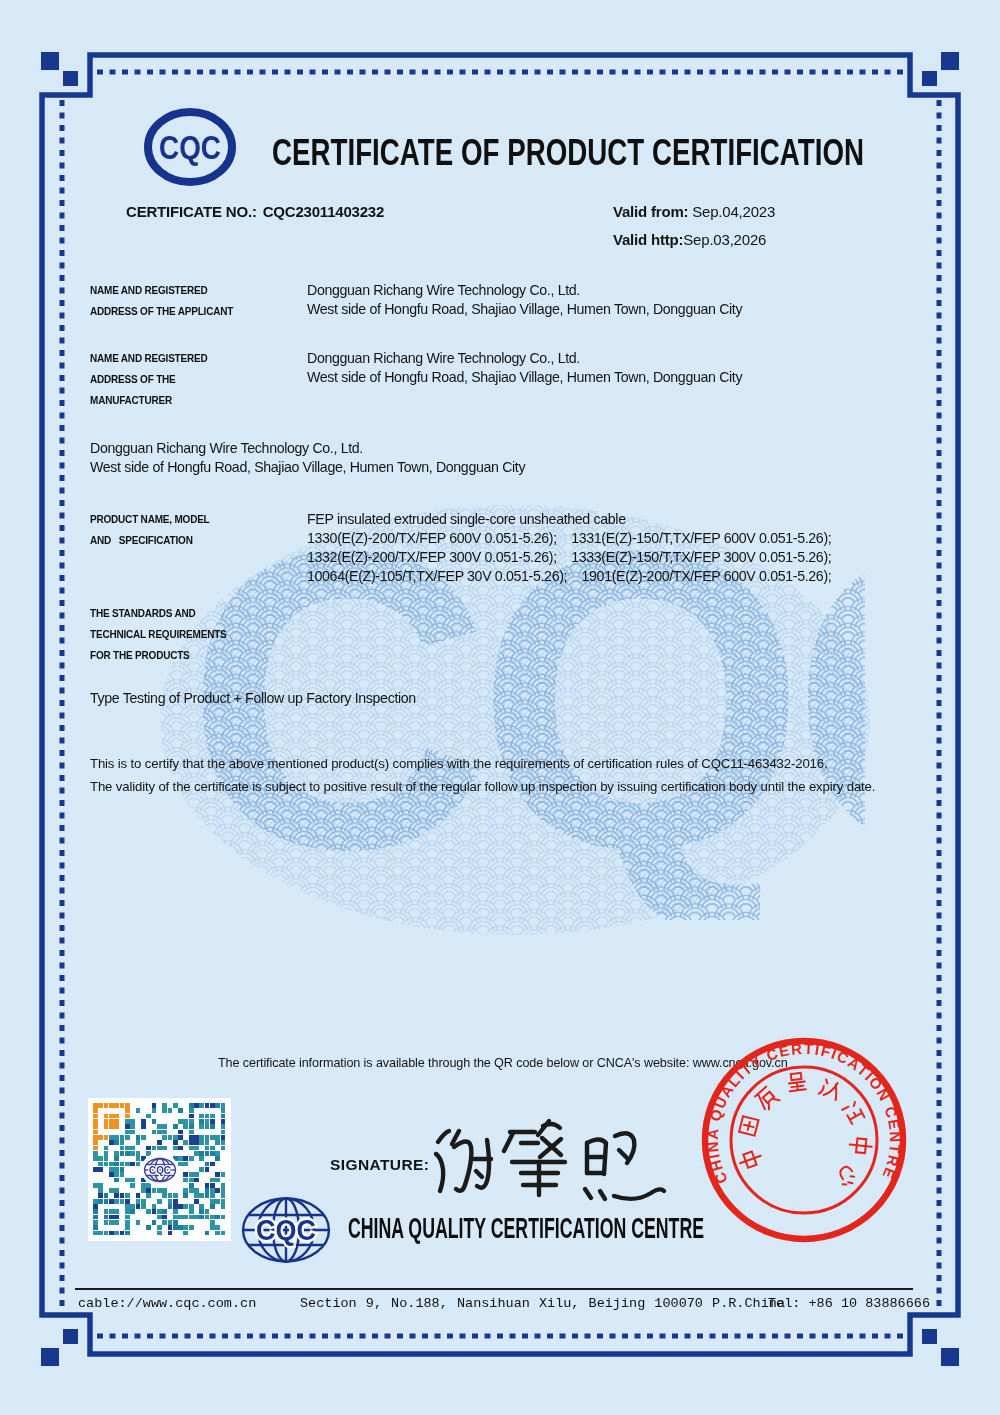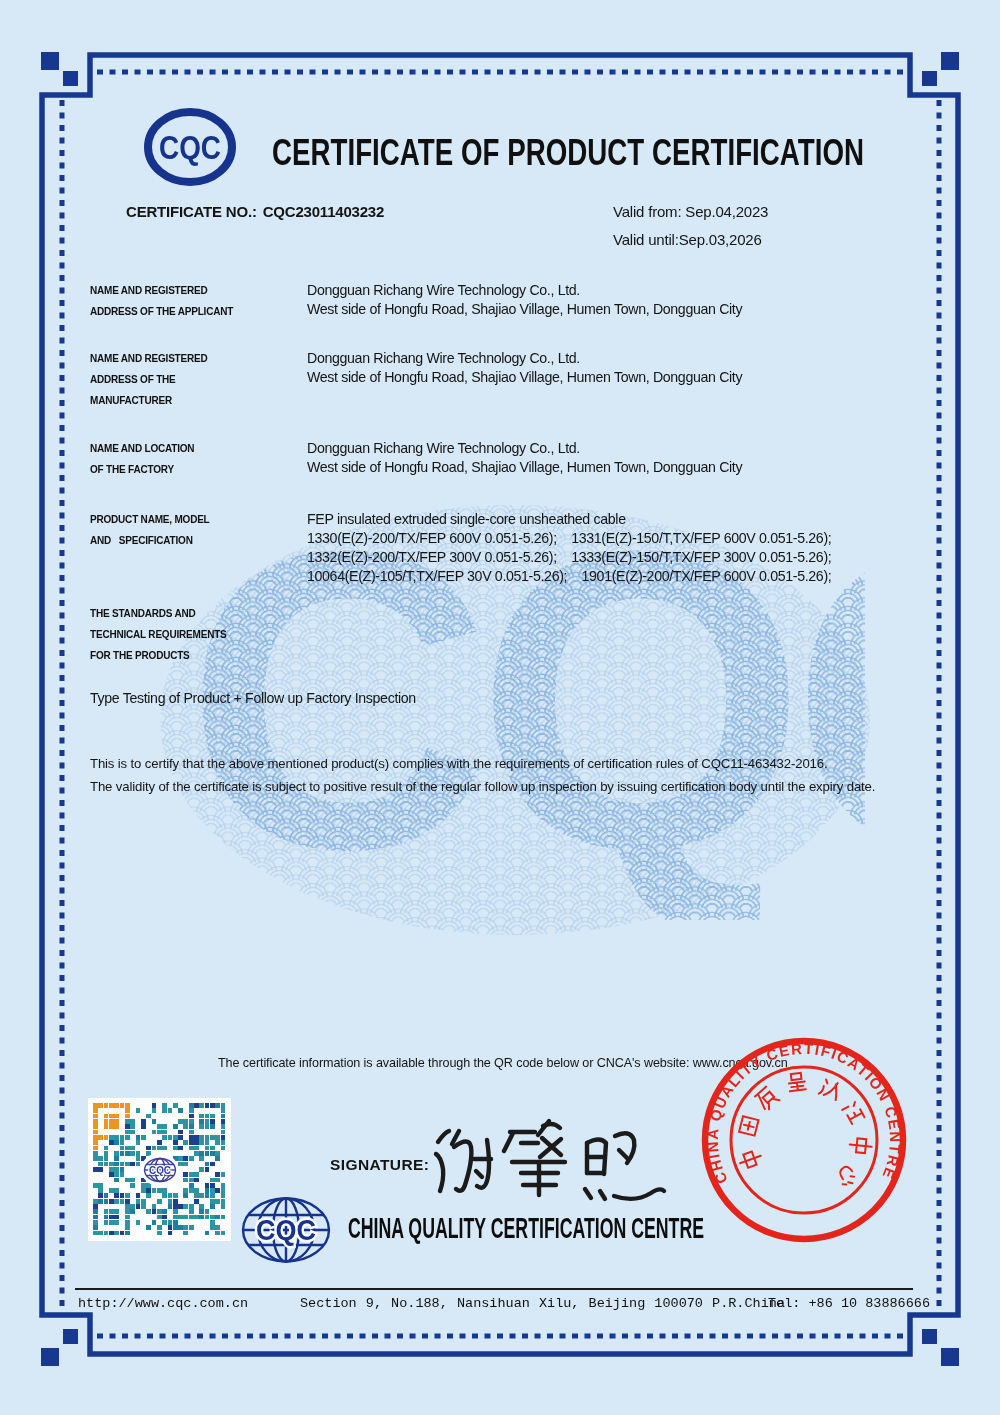--- a/index.html
+++ b/index.html
@@ -29,21 +29,21 @@
       radial-gradient(circle 16px at 50% 112%, transparent 5px, rgba(110,158,212,.95) 5.5px 7px, transparent 7.5px 9.5px, rgba(110,158,212,.95) 10px 11.2px, transparent 11.7px 13.5px, rgba(110,158,212,.95) 14px 15.2px, transparent 15.7px);
     background-size:34px 17px,34px 17px;
     background-position:0 0,17px 8.5px;
     -webkit-background-clip:text;background-clip:text;color:transparent;
     opacity:.6;
   }
   
   .certline{left:126px;top:203px;font-size:15px;font-weight:bold;letter-spacing:-.2px}
   .certline span{margin-left:6px}
   .validline{font-size:15px;letter-spacing:-.2px}
-  .validline b{font-weight:normal}
+  .validline b{font-weight:bold}
   
   .row{left:90px;width:830px;display:flex}
   .row-label{
     width:217px;flex:none;font-weight:bold;font-size:10px;line-height:21px;
     white-space:pre;letter-spacing:-.2px;color:#101010;
   }
   .row-value{
     font-size:14.2px;line-height:19px;white-space:pre;letter-spacing:-.35px;padding-top:1px;
   }
   .note{left:90px;width:835px;font-size:13.2px;letter-spacing:-.15px}
@@ -95,39 +95,37 @@
 </svg>
 
 <div class="abs certline">
   <b>CERTIFICATE NO.:</b><span>CQC23011403232</span>
 </div>
 <div class="abs validline" style="left:613px;top:203px">
   <b>Valid from:</b>
   <span>Sep.04,2023</span>
 </div>
 <div class="abs validline" style="left:613px;top:231px">
-  <b>Valid until:</b><span>Sep.03,2026</span>
+  <b>Valid http:</b><span>Sep.03,2026</span>
 </div>
 
 <div class="abs row" style="top:280px">
   <div class="row-label">NAME AND REGISTERED
 ADDRESS OF THE APPLICANT</div>
   <div class="row-value">Dongguan Richang Wire Technology Co., Ltd.
 West side of Hongfu Road, Shajiao Village, Humen Town, Dongguan City</div>
 </div>
 <div class="abs row" style="top:348px">
   <div class="row-label">NAME AND REGISTERED
 ADDRESS OF THE
 MANUFACTURER</div>
   <div class="row-value">Dongguan Richang Wire Technology Co., Ltd.
 West side of Hongfu Road, Shajiao Village, Humen Town, Dongguan City</div>
 </div>
 <div class="abs row" style="top:438px">
-  <div class="row-label">NAME AND LOCATION
-OF THE FACTORY</div>
   <div class="row-value">Dongguan Richang Wire Technology Co., Ltd.
 West side of Hongfu Road, Shajiao Village, Humen Town, Dongguan City</div>
 </div>
 <div class="abs row" style="top:509px">
   <div class="row-label">PRODUCT NAME, MODEL
 AND   SPECIFICATION</div>
   <div class="row-value">FEP insulated extruded single-core unsheathed cable
 1330(E(Z)-200/TX/FEP 600V 0.051-5.26);    1331(E(Z)-150/T,TX/FEP 600V 0.051-5.26);
 1332(E(Z)-200/TX/FEP 300V 0.051-5.26);    1333(E(Z)-150/T,TX/FEP 300V 0.051-5.26);
 10064(E(Z)-105/T,TX/FEP 30V 0.051-5.26);    1901(E(Z)-200/TX/FEP 600V 0.051-5.26);</div>
@@ -585,15 +583,15 @@
         <line x1="0" y1="-11" x2="0" y2="11"></line>
       </g>
 
     <g transform="translate(147.7,140.6) rotate(130)">
         <path d="M-7,0 q-2,8 3,9 q7,2 9,-7 M-4,-5 l2,3 M2,-8 l2,4 M7,-4 l2,3"></path>
       </g>
   </g>
 </svg>
 
 <div class="abs footer-rule"></div>
-<div class="abs footer-text f-web">http://www.cqc.com.cn</div>
+<div class="abs footer-text f-web">cable://www.cqc.com.cn</div>
 <div class="abs footer-text f-addr">Section 9, No.188, Nansihuan Xilu, Beijing 100070 P.R.China</div>
 <div class="abs footer-text f-tel">Tel: +86 10 83886666</div>
 
 </body></html>

